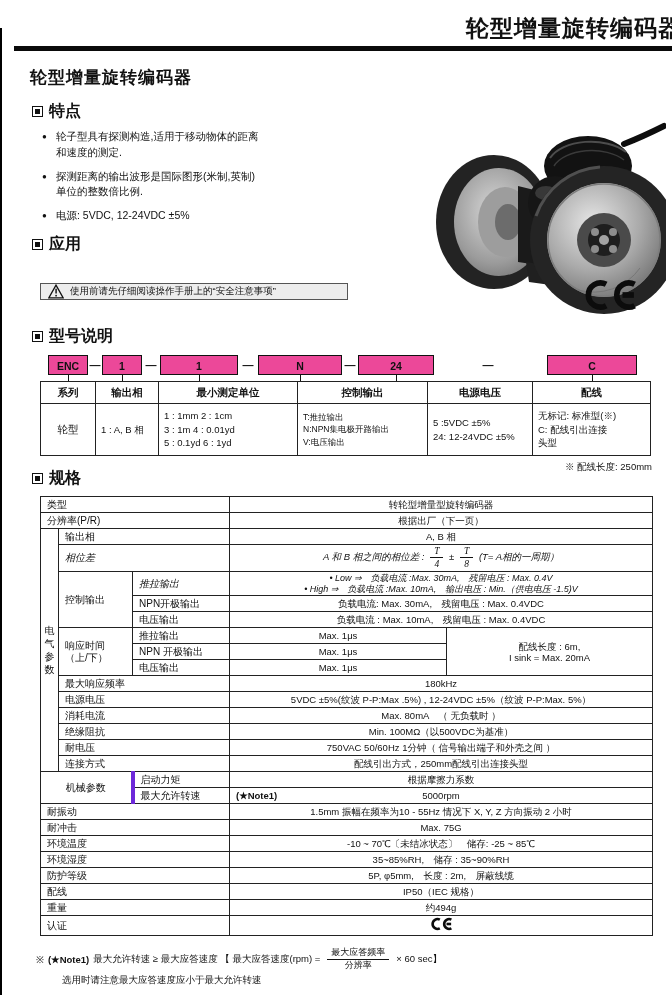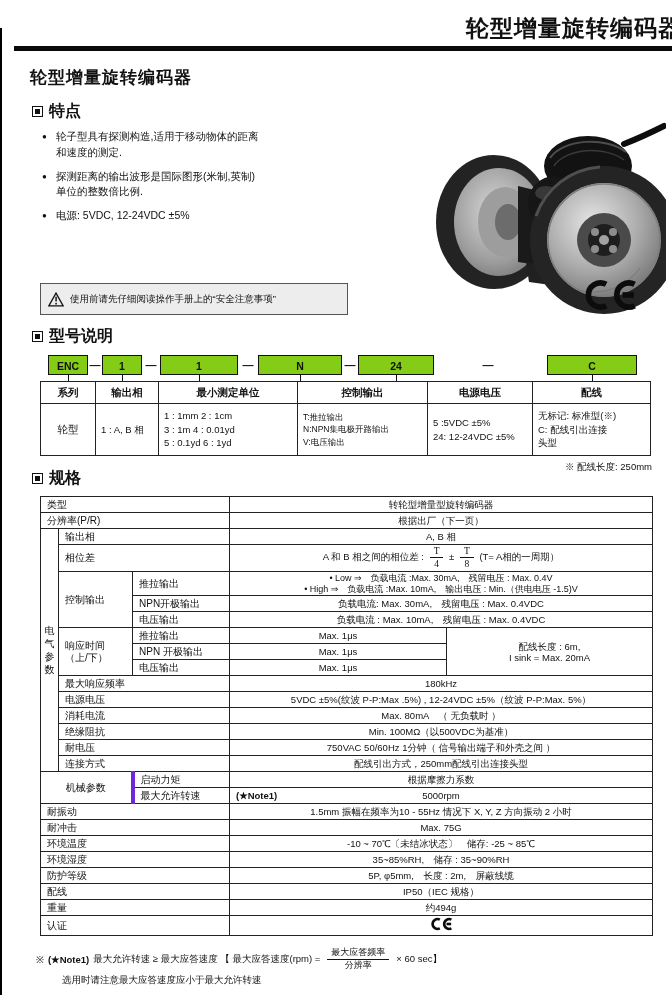--- a/index.html
+++ b/index.html
@@ -14,29 +14,29 @@
   .sq{display:inline-block;width:9px;height:9px;border:1.5px solid #111;position:relative;}
   .sq::after{content:"";position:absolute;left:2px;top:2px;width:5px;height:5px;background:#111;}
   
   .left-col{position:absolute;left:32px;top:101px;width:400px;}
   .blist{list-style:none;margin:2px 0 10px 10px;padding:0;}
   .blist li{position:relative;padding-left:14px;margin-bottom:8px;font-size:10.5px;line-height:1.5;white-space:pre-line;}
   .blist li::before{content:"●";position:absolute;left:0;top:2px;font-size:8px;}
   
   .photo{position:absolute;left:428px;top:110px;width:238px;height:218px;}
   
-  .warn{position:absolute;left:40px;top:283px;width:308px;height:32px;border:1px solid #555;background:#ededed;
+  .warn{position:absolute;left:40px;top:283px;width:308px;height:17px;border:1px solid #555;background:#ededed;
         display:flex;align-items:center;gap:6px;padding:0 7px;box-sizing:border-box;}
   .warn-text{font-size:9.5px;white-space:nowrap;}
   .ce-big{position:absolute;left:582px;top:276px;}
   
   .ordering{position:absolute;left:32px;top:326px;width:624px;}
   .diagram{position:relative;height:138px;margin-top:8px;}
   .mbox{position:absolute;top:0;height:20px;line-height:20px;border:1.5px solid #111;box-sizing:border-box;
-        text-align:center;font-weight:bold;font-size:10.5px;background:#84cc16;}
+        text-align:center;font-weight:bold;font-size:10.5px;background:#ec4899;}
   .mdash{position:absolute;top:0;height:20px;line-height:20px;width:14px;text-align:center;font-weight:bold;font-size:11px;}
   .conn{position:absolute;top:20px;width:1px;height:6px;background:#111;}
   .mtable{position:absolute;top:26px;left:8px;border-collapse:collapse;table-layout:fixed;width:610px;}
   .mtable td{border:1px solid #222;box-sizing:border-box;}
   .mtable .mh{height:22px;text-align:center;font-weight:bold;font-size:10.5px;}
   .mtable .mc{height:52px;font-size:9.5px;line-height:1.45;white-space:pre-line;padding:3px 5px;vertical-align:middle;}
   .mtable .c0{text-align:center;font-size:10.5px;}
   .mtable .c3{font-size:8.5px;}
   .m-foot{position:absolute;top:106px;right:4px;font-size:9.5px;}
   
@@ -45,21 +45,21 @@
   .stable td{border:1px solid #222;font-size:9.5px;line-height:1.2;padding:1px 3px;box-sizing:border-box;height:16px;vertical-align:middle;}
   .stable .lbl{text-align:left;padding-left:6px;font-size:10px;}
   .stable .val{text-align:center;}
   .stable .pre{white-space:pre-line;}
   .stable .small{font-size:9px;}
   .stable .vert{white-space:pre-line;text-align:center;font-size:10px;line-height:1.3;padding:2px 1px;}
   .stable .grp{text-align:center;font-size:10px;}
   .stable .red{border-left:4px solid #6d28d9;margin-top:47px;}
   .stable .rel{position:relative;}
   .note-tag{position:absolute;left:6px;top:50%;transform:translateY(-50%);font-weight:bold;font-size:9.5px;}
-  .h18{height:18px;} .h30{height:30px;} .h20{height:20px;}
+  .h18{height:18px;} .h30{height:30px;font-style:italic;} .h20{height:20px;}
   .frac{display:inline-block;vertical-align:middle;text-align:center;font-family:"Liberation Serif",serif;font-size:9.5px;line-height:1.1;margin:0 3px;}
   .frac .num{display:block;border-bottom:1px solid #111;padding:0 4px 1px;}
   .frac .den{display:block;padding-top:1px;}
   .sr{position:absolute;width:1px;height:1px;overflow:hidden;clip:rect(0 0 0 0);}
   
   .bnote{position:absolute;left:36px;top:948px;width:620px;font-size:9.5px;}
   .bnote .l1{display:flex;align-items:center;gap:4px;flex-wrap:nowrap;white-space:nowrap;}
   .bnote .bold{font-weight:bold;}
   .bnote .l2{margin:3px 0 0 26px;}
   .bnote .frac{font-size:9px;}
@@ -78,20 +78,24 @@
       <span class="sq"></span>
       <span>特点</span>
     </div>
     <ul class="blist">
       <li>轮子型具有探测构造,适用于移动物体的距离
 和速度的测定.</li>
       <li>探测距离的输出波形是国际图形(米制,英制)
 单位的整数倍比例.</li>
       <li>电源: 5VDC, 12-24VDC ±5%</li>
     </ul>
+    <div class="sec-h">
+      <span class="sq"></span>
+      <span>应用</span>
+    </div>
   </div>
 
   <div class="photo">
     <svg width="238" height="218" viewBox="0 0 238 218">
       <defs>
         <radialGradient id="mg" cx="40%" cy="35%" r="75%">
           <stop offset="0%" stop-color="#e6e6e6"></stop>
             <stop offset="55%" stop-color="#aaaaaa"></stop>
             <stop offset="100%" stop-color="#6e6e6e"></stop>
         </radialGradient>

